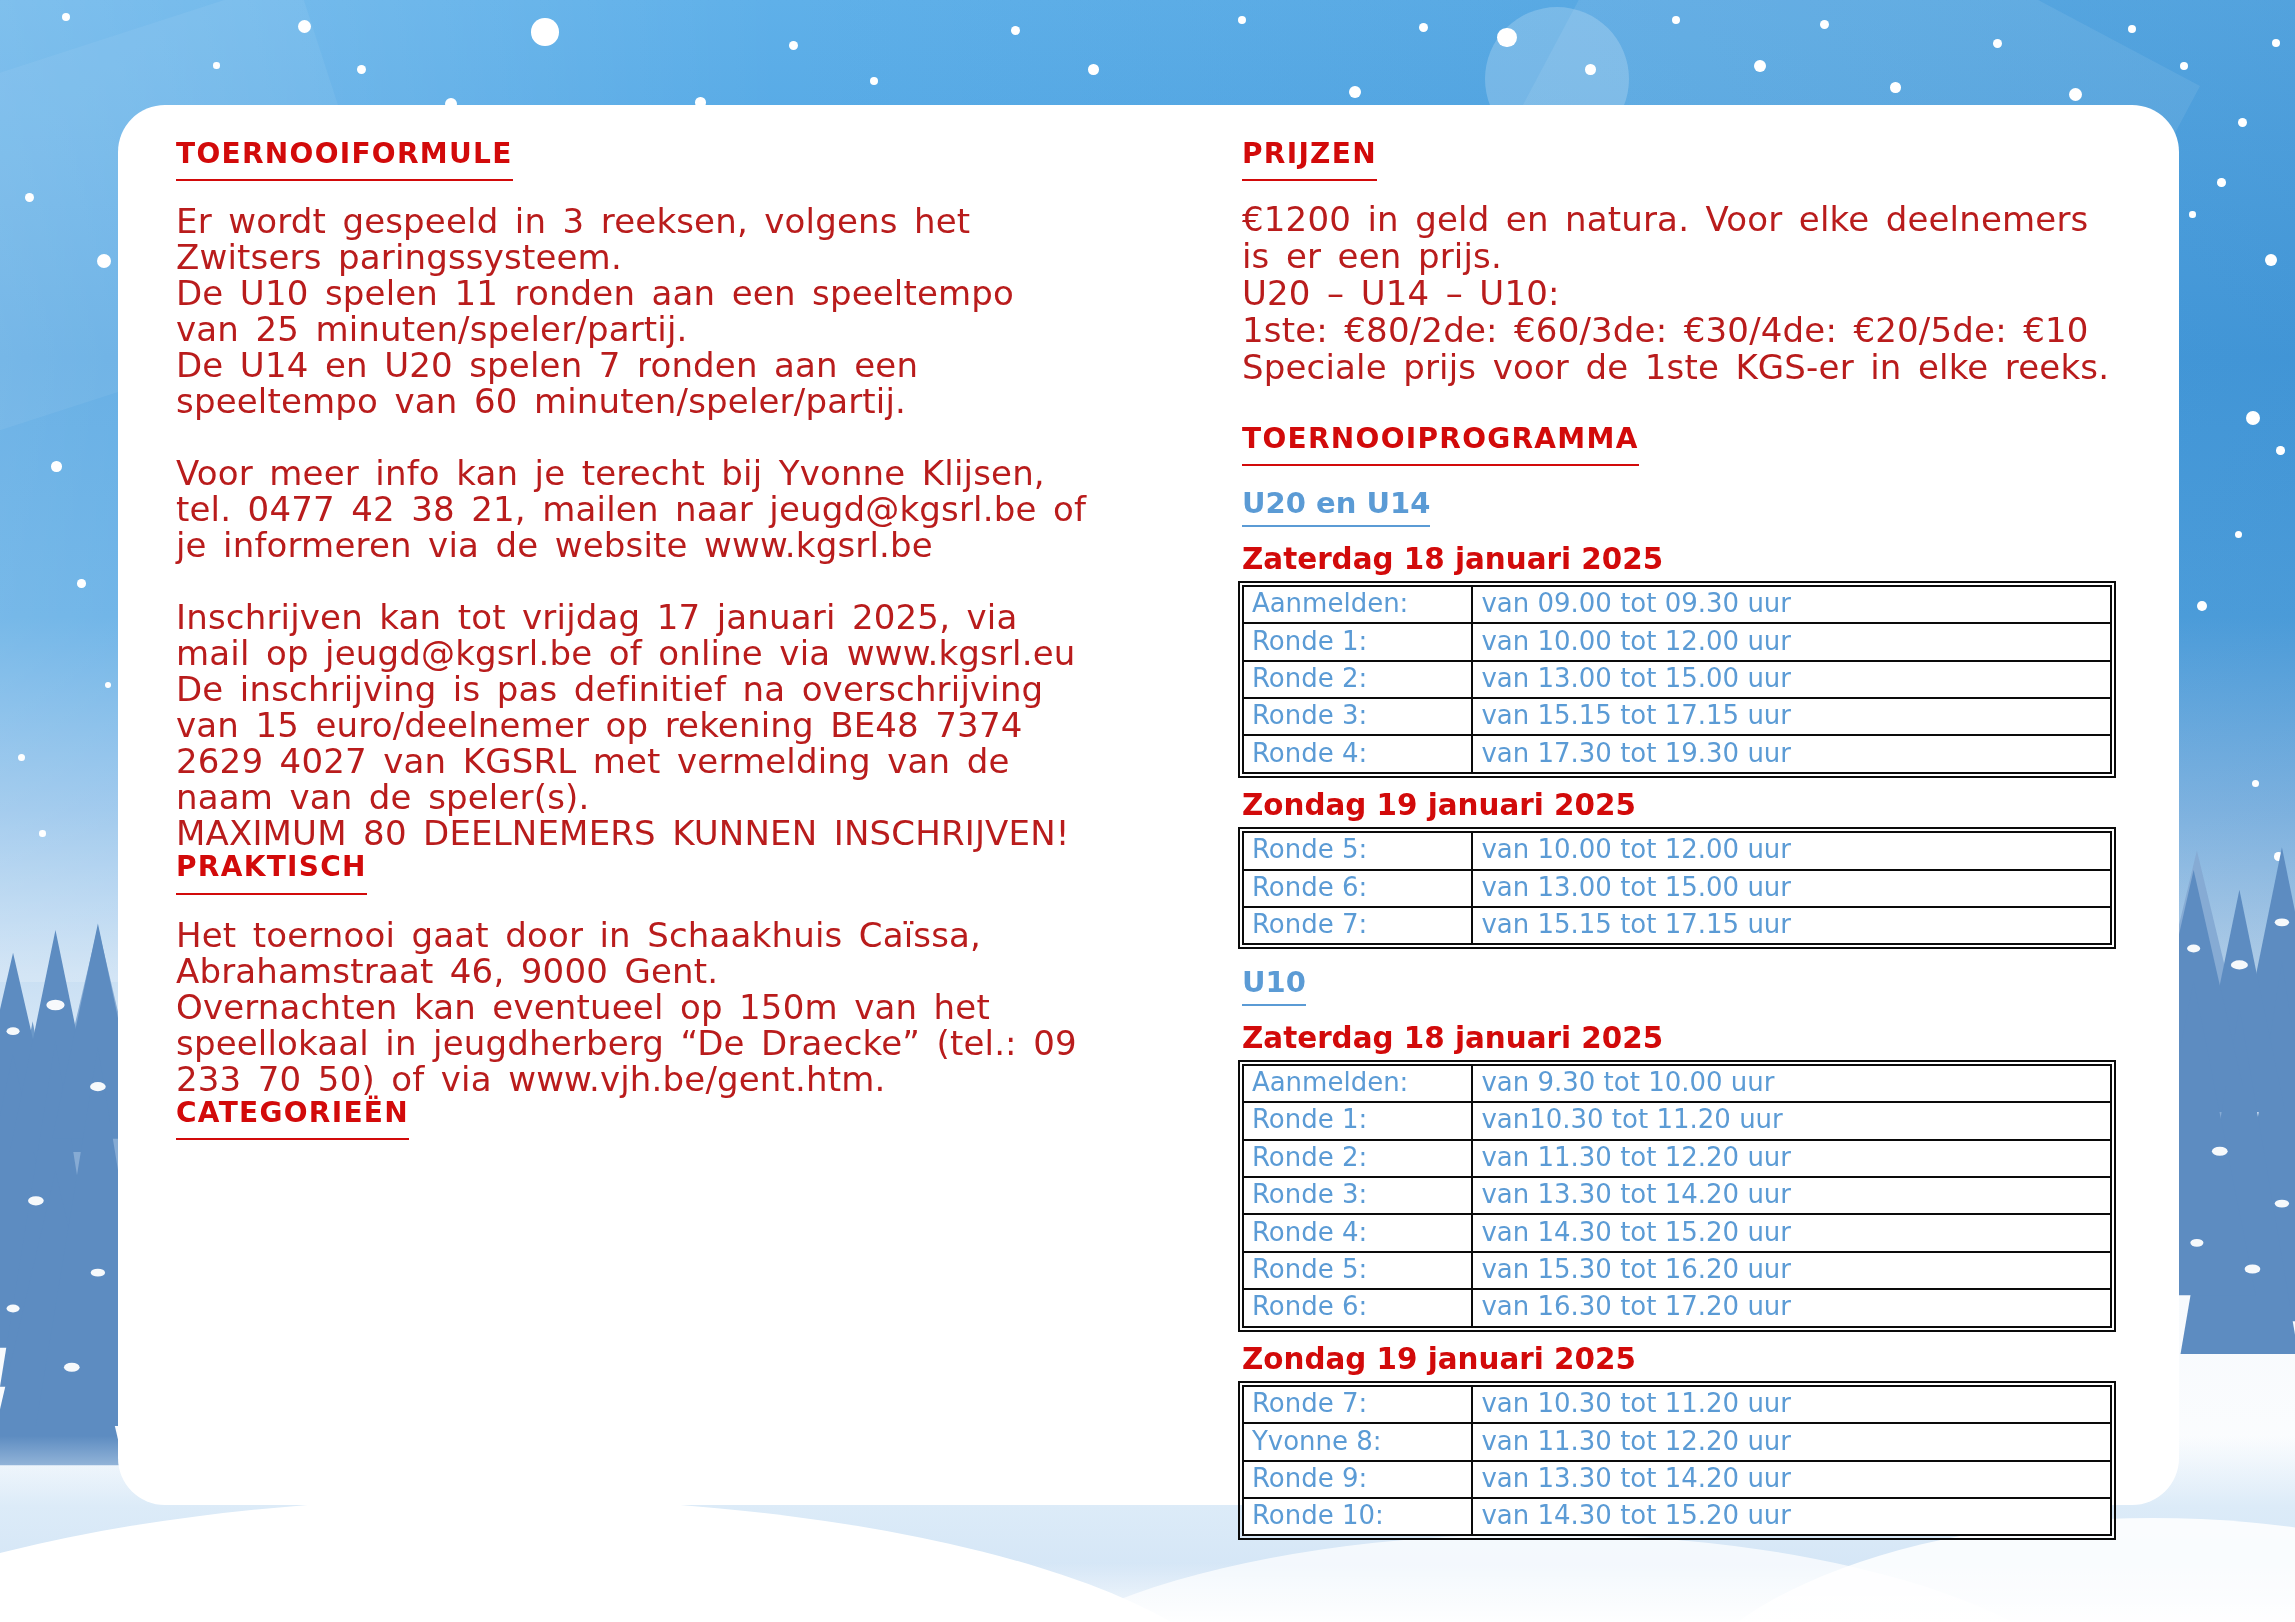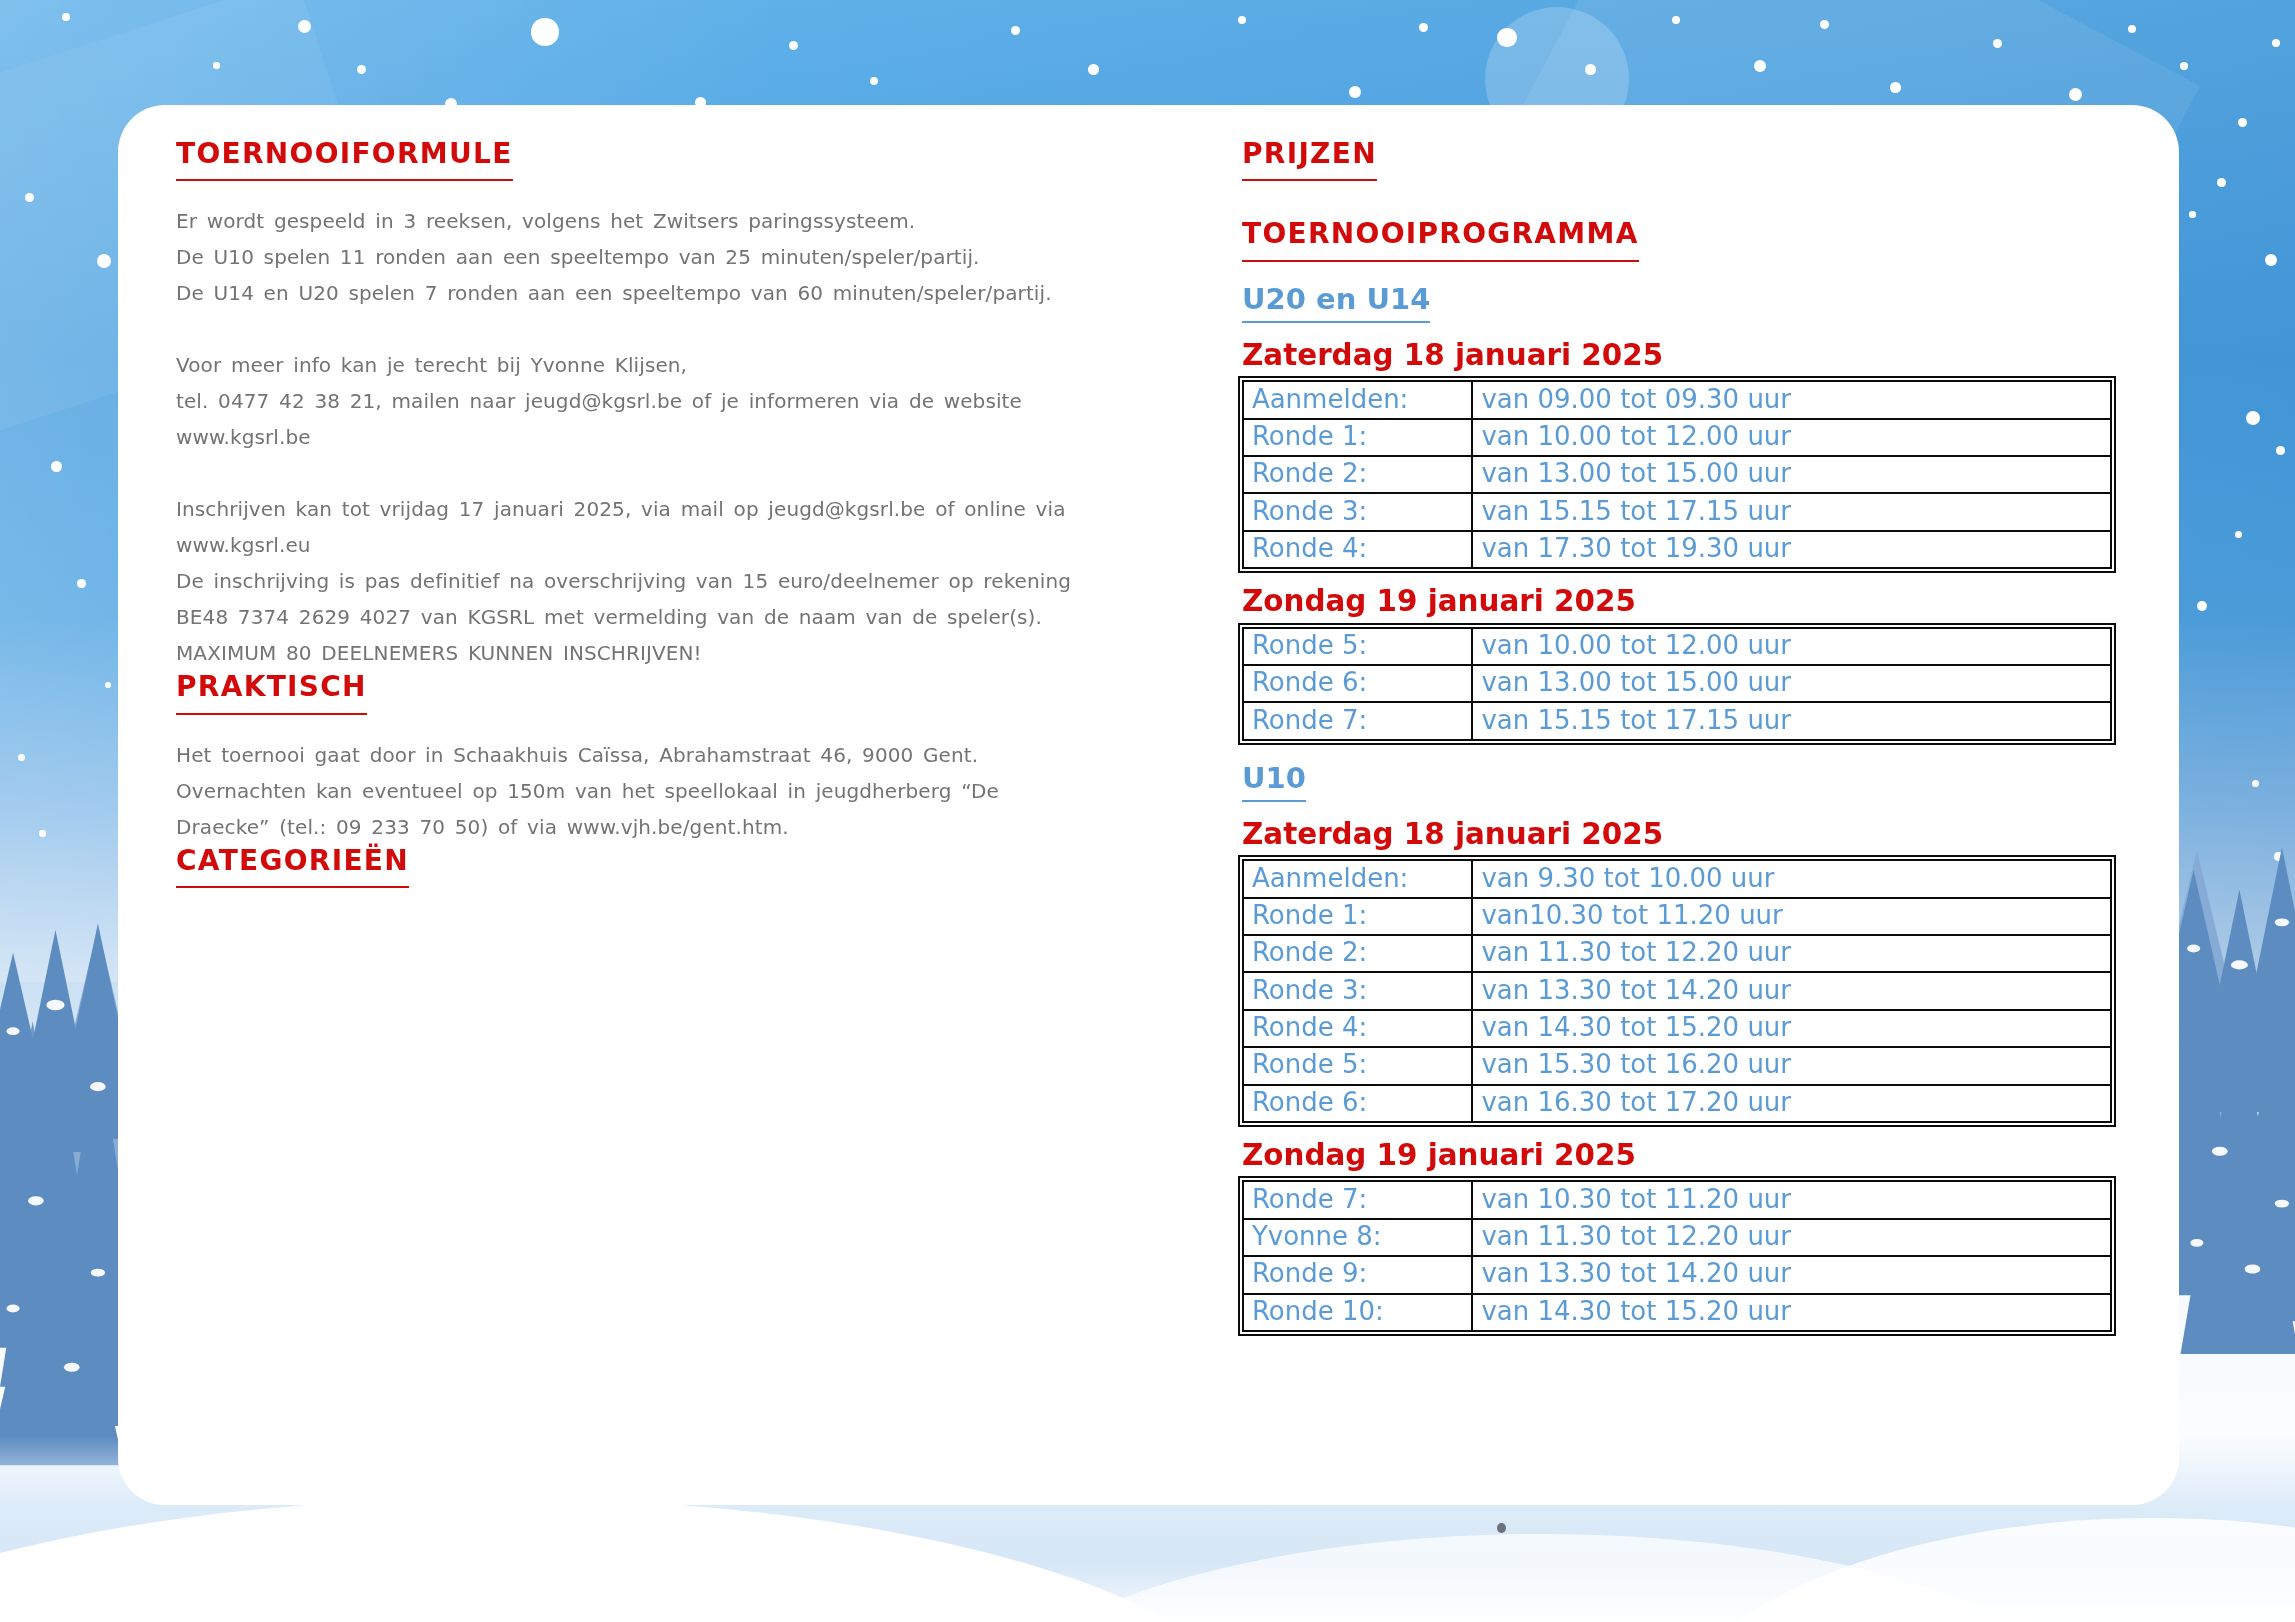--- a/index.html
+++ b/index.html
@@ -30,21 +30,21 @@
 
   
   .card{position:absolute;left:118px;top:105px;width:2061px;height:1400px;background:#ffffff;border-radius:47px;}
   .col{position:absolute;top:33px;}
   .col-left{left:58px;width:916px;}
   .col-right{left:1124px;width:870px;}
 
   h2.sec{display:table;margin:0;color:#d20a0a;font-size:28px;font-weight:bold;letter-spacing:1.3px;
     padding-bottom:9.2px;border-bottom:2.6px solid #d20a0a;line-height:1.15;}
   .gap-top{margin-top:52px;}
-  .body-text{margin:22px 0 0 0;color:#737373;font-size:20px;line-height:36px;white-space:pre-line;
+  .body-text{margin:22px 0 0 0;color:#b91c1c;font-size:34px;line-height:36px;white-space:pre-line;
     word-spacing:.16em;letter-spacing:.005em;}
   .body-text + .body-text{margin-top:36px;}
 
   
   .col-right .body-text{margin-top:19.6px;line-height:37px;}
   .programme{margin-top:0;}
   .group-label{display:table;margin:22px 0 0 0;color:#5b9bd5;font-size:29px;font-weight:bold;
     padding-bottom:5.2px;border-bottom:2.6px solid #5b9bd5;line-height:1.1;}
   .day-label{margin:15.7px 0 0 0;color:#d20a0a;font-size:29.4px;font-weight:bold;line-height:1.15;}
   table.schedule{width:100%;margin-top:7.9px;border-collapse:separate;border-spacing:0;
@@ -214,20 +214,24 @@
 
     <h2 class="sec gap-top">PRAKTISCH</h2>
     <p class="body-text">Het toernooi gaat door in Schaakhuis Caïssa, Abrahamstraat 46, 9000 Gent.
 Overnachten kan eventueel op 150m van het speellokaal in jeugdherberg “De Draecke” (tel.: 09 233 70 50) of via www.vjh.be/gent.htm.</p>
 
     <h2 class="sec gap-top">CATEGORIEËN</h2>
   </div>
 
   <div class="col col-right">
     <h2 class="sec">PRIJZEN</h2>
+    <p class="body-text">€1200 in geld en natura. Voor elke deelnemers is er een prijs.
+U20 – U14 – U10:
+1ste: €80/2de: €60/3de: €30/4de: €20/5de: €10
+Speciale prijs voor de 1ste KGS-er in elke reeks.</p>
 
     <h2 class="sec" style="margin-top:37px;">TOERNOOIPROGRAMMA</h2>
 
     <div class="programme">
         <div class="group-label">U20 en U14</div>
         <div class="day-label">Zaterdag 18 januari 2025</div>
         <table class="schedule">
           <tbody>
             <tr>
               <td class="c1">Aanmelden:</td>

